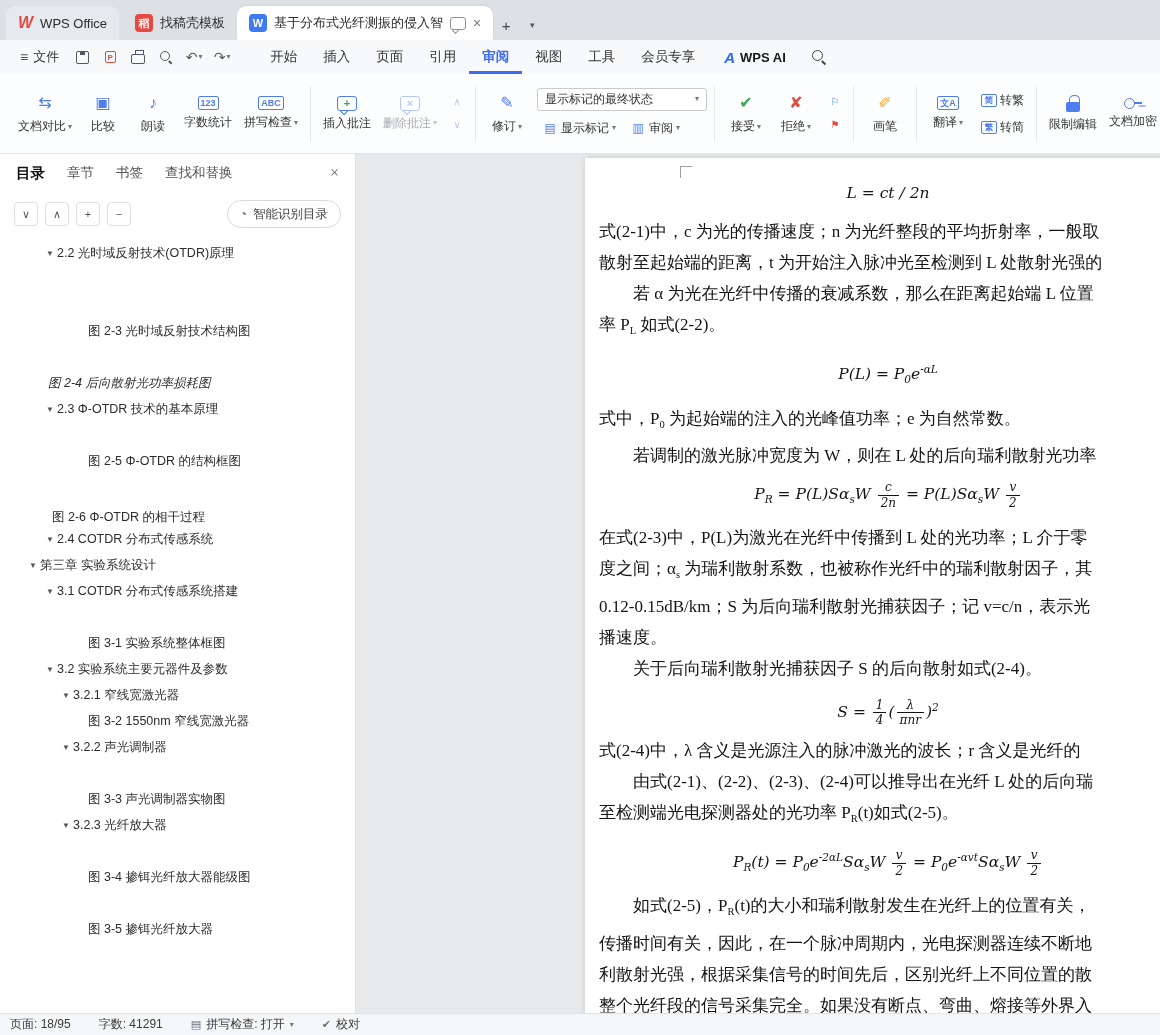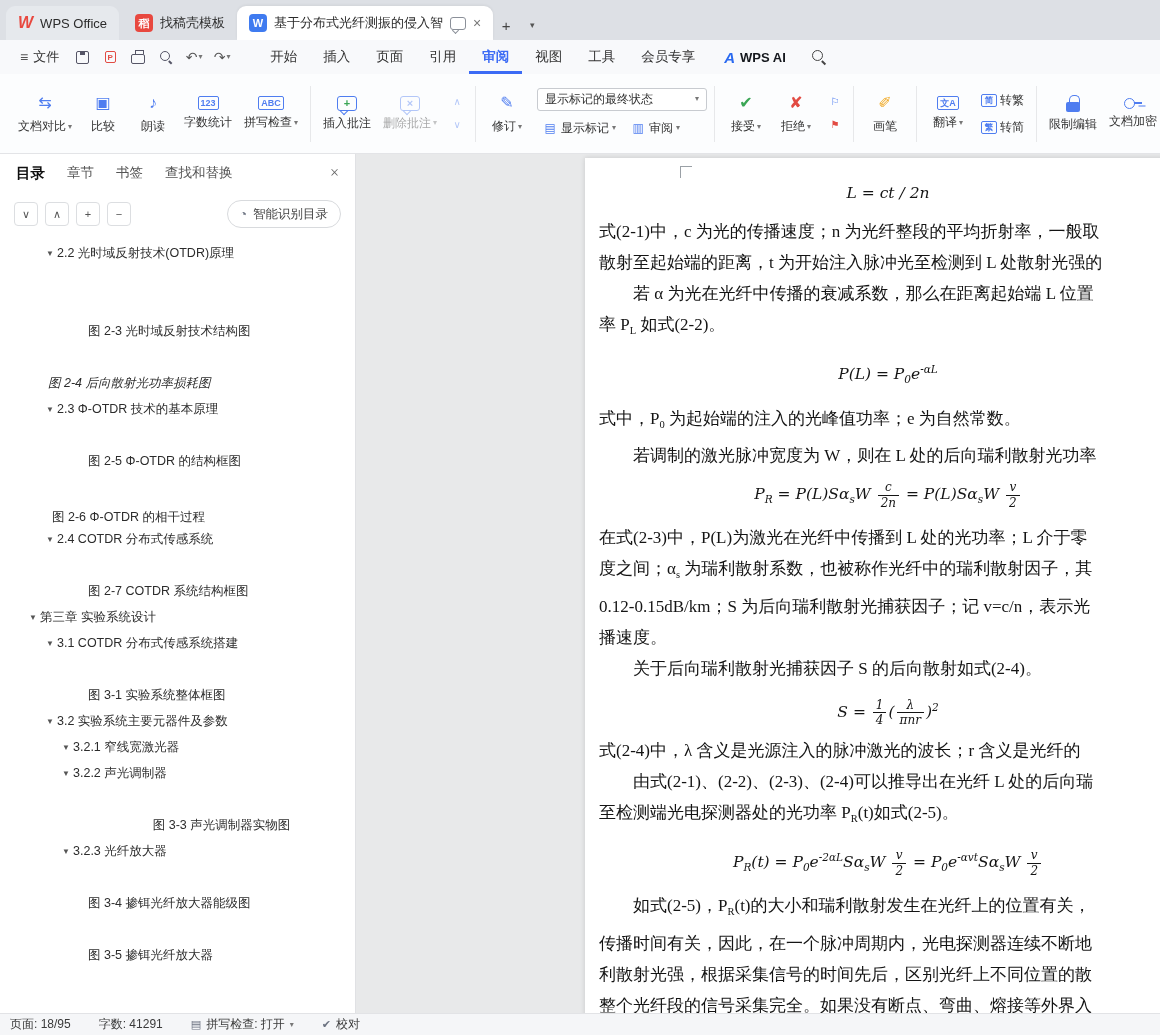--- a/index.html
+++ b/index.html
@@ -400,47 +400,47 @@
           <div class="trow" style="padding-left: 88px; margin-top: 26px;">
             <span>图 2-5 Φ-OTDR 的结构框图</span>
           </div>
           <div class="trow" style="padding-left: 52px; margin-top: 26px; align-items: flex-end;">
             <span>图 2-6 Φ-OTDR 的相干过程</span>
           </div>
           <div class="trow" style="padding-left: 43px;">
             <span class="tri">▼</span>
             <span>2.4 COTDR 分布式传感系统</span>
           </div>
-          <div class="trow" style="padding-left: 88px; margin-top: 26px;">
-            <span>图 2-7 COTDR 系统结构框图</span>
-          </div>
           <div class="trow" style="padding-left: 26px;">
             <span class="tri">▼</span>
             <span>第三章 实验系统设计</span>
           </div>
           <div class="trow" style="padding-left: 43px;">
             <span class="tri">▼</span>
             <span>3.1 COTDR 分布式传感系统搭建</span>
           </div>
           <div class="trow" style="padding-left: 88px; margin-top: 26px;">
             <span>图 3-1 实验系统整体框图</span>
           </div>
           <div class="trow" style="padding-left: 43px;">
             <span class="tri">▼</span>
             <span>3.2 实验系统主要元器件及参数</span>
           </div>
           <div class="trow" style="padding-left: 59px;">
             <span class="tri">▼</span>
             <span>3.2.1 窄线宽激光器</span>
           </div>
+          <div class="trow" style="padding-left: 88px;">
+            <span>图 3-2 1550nm 窄线宽激光器</span>
+          </div>
           <div class="trow" style="padding-left: 59px;">
             <span class="tri">▼</span>
             <span>3.2.2 声光调制器</span>
           </div>
-          <div class="trow" style="padding-left: 88px; margin-top: 26px; justify-content: center;">
+          <div class="trow" style="padding-left: 88px; margin-top: 26px;">
             <span>图 3-3 声光调制器实物图</span>
           </div>
           <div class="trow" style="padding-left: 59px;">
             <span class="tri">▼</span>
             <span>3.2.3 光纤放大器</span>
           </div>
           <div class="trow" style="padding-left: 88px; margin-top: 26px;">
             <span>图 3-4 掺铒光纤放大器能级图</span>
           </div>
           <div class="trow" style="padding-left: 88px; margin-top: 26px;">

